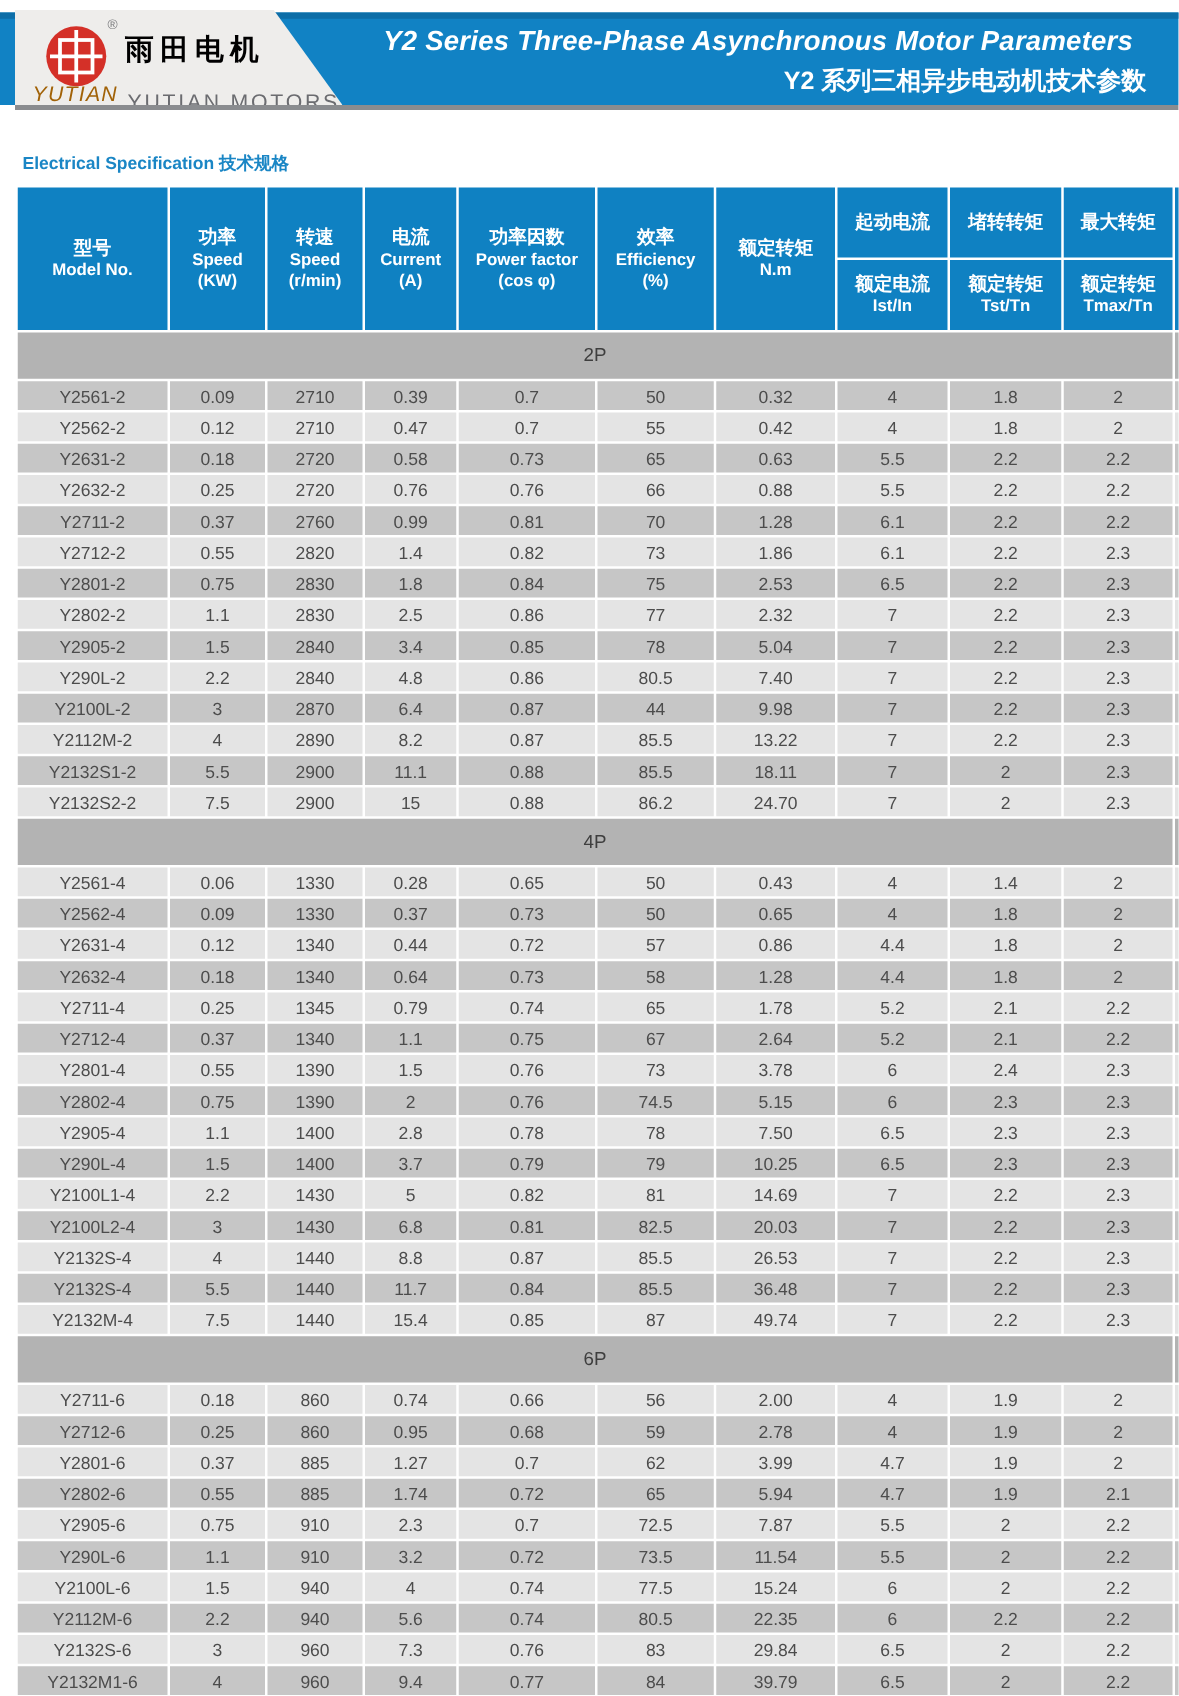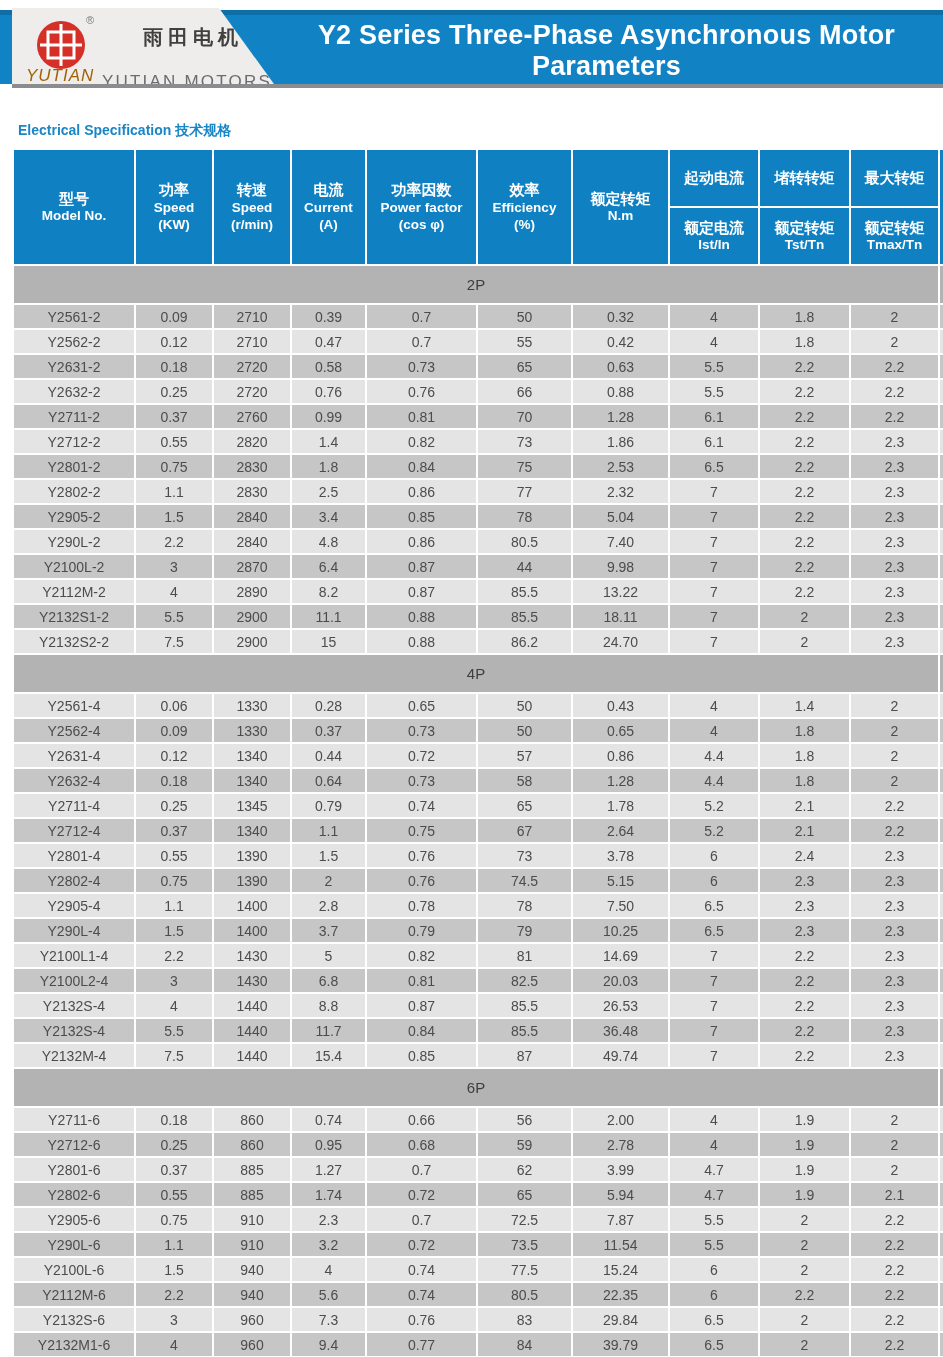--- a/index.html
+++ b/index.html
@@ -4,28 +4,28 @@
 <style>
   * { margin:0; padding:0; box-sizing:border-box; }
   body { background:#ffffff; font-family:"Liberation Sans","DejaVu Sans",sans-serif; }
   .page { width:943px; height:1357px; overflow:hidden; background:#fff; position:relative; }
 
   
   .header { position:relative; height:88px; }
   .banner { position:absolute; left:0; right:0; top:10px; height:74px; background:#1182c4; }
   .banner::before { content:""; position:absolute; left:0; right:0; top:0; height:5px; background:#0d6ea8; }
   .banner-text { position:absolute; left:280px; right:0; top:10px; color:#fff; }
-  .banner-line1 { text-align:center; font-size:27px; font-weight:bold; letter-spacing:.2px; padding-right:10px; }
+  .banner-line1 { text-align:center; font-size:22px; font-weight:bold; letter-spacing:.2px; padding-right:10px;font-style:italic; }
   .banner-line2 { text-align:right; font-size:20px; font-weight:bold; padding-right:26px; margin-top:5px; }
 
   .logo-plate { position:absolute; left:12px; top:8px; width:262px; height:76px; background:#eeedeb;
                 clip-path:polygon(0 0, calc(100% - 55px) 0, 100% 100%, 0 100%); }
   .logo-disc { position:absolute; left:24px; top:12px; }
   .reg-mark { position:absolute; left:74px; top:6px; font-size:11px; color:#7a7b7e; }
-  .brand-cn { position:absolute; left:88px; top:16px; font-size:20px; font-weight:bold; color:#404040; letter-spacing:5px; white-space:nowrap;margin-left:43px; }
+  .brand-cn { position:absolute; left:88px; top:16px; font-size:23px; font-weight:bold; color:#000000; letter-spacing:5px; white-space:nowrap; }
   .brand-en { position:absolute; left:90px; top:64px; font-size:17px; color:#6b6c70; letter-spacing:2.2px; white-space:nowrap; }
   .brand-mark { position:absolute; left:14px; top:58px; font-size:17px; font-weight:normal; font-style:italic; color:#a16207; letter-spacing:1px; }
   .header-stripe { position:absolute; left:12px; right:0; bottom:0; height:4px; background:#8a8c8f; }
 
   
   .section-title { margin:34px 0 8px 18px; font-size:14px; font-weight:bold; color:#1a86c5; }
 
   
   .table-wrap { margin-left:14px; width:929px; overflow:hidden; }
   table { table-layout:fixed; border-collapse:separate; border-spacing:2px; width:942px; margin-left:-2px; }
@@ -40,20 +40,21 @@
 </style>
 </head>
 <body>
 
 <div class="page">
 
   <div class="header">
     <div class="banner">
       <div class="banner-text">
         <div class="banner-line1">Y2 Series Three-Phase Asynchronous Motor Parameters</div>
+        <div class="banner-line2">Y2 系列三相异步电动机技术参数</div>
       </div>
     </div>
     <div class="logo-plate">
       <svg class="logo-disc" width="50" height="50" viewBox="0 0 50 50">
         <circle cx="25" cy="25" r="24" fill="#d43028"></circle>
         <rect x="12" y="12" width="26" height="26" fill="none" stroke="#ffffff" stroke-width="3"></rect>
         <line x1="25" y1="4" x2="25" y2="46" stroke="#ffffff" stroke-width="3"></line>
         <line x1="4" y1="25" x2="46" y2="25" stroke="#ffffff" stroke-width="3"></line>
       </svg>
       <span class="reg-mark">®</span>

